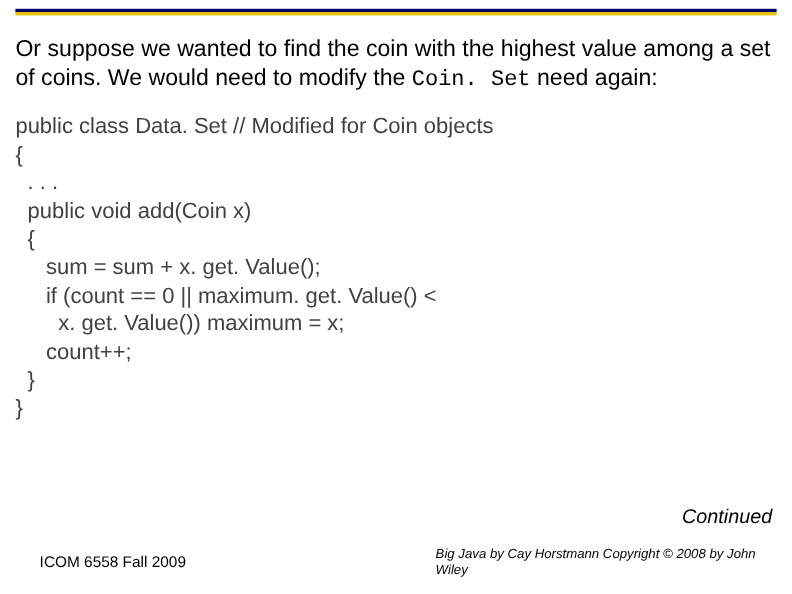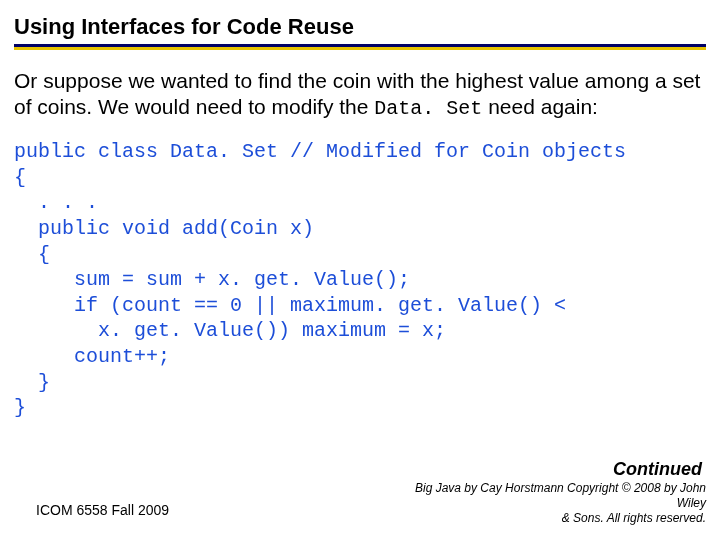--- a/index.html
+++ b/index.html
@@ -35,62 +35,61 @@
     font-size: 21px;
     color: #000;
     line-height: 1.25;
     margin: 0 0 18px 0;
   }
   .mono-inline {
     font-family: "Courier New", Courier, monospace;
     font-size: 20px;
   }
   .code-block {
-    font-family: Liberation Mono, monospace;
+    font-family: Liberation Sans, sans-serif;
     font-size: 20px;
-    color: #1d4ed8;
+    color: #404040;
     white-space: pre;
     line-height: 1.28;
   }
   .continued {
     position: absolute;
     right: 18px;
     bottom: 60px;
-    font-weight: bold;
+    font-weight: normal;
     font-style: italic;
     font-size: 18px;
   }
   .footer-left {
     position: absolute;
     left: 36px;
     bottom: 22px;
     font-size: 14px;
     color: #000;
   }
   .footer-right {
     position: absolute;
     right: 14px;
     bottom: 14px;
     font-size: 12px;
     font-style: italic;
-    text-align: right;
+    text-align: left;
     line-height: 1.25;
     max-width: 310px;
   }
 </style>
 </head>
 <body>
 
 <div class="slide">
-  <div class="title">Using Interfaces for Code Reuse</div>
   <div class="rule-dark"></div>
   <div class="rule-gold"></div>
 
   <p class="body-text">
-    <span>Or suppose we wanted to find the coin with the highest value among a set of coins. We would need to modify the </span><span class="mono-inline">Data. Set</span><span> need again:</span>
+    <span>Or suppose we wanted to find the coin with the highest value among a set of coins. We would need to modify the </span><span class="mono-inline">Coin. Set</span><span> need again:</span>
   </p>
 
   <div class="code-block">public class Data. Set // Modified for Coin objects
 {
   . . .
   public void add(Coin x)
   {
      sum = sum + x. get. Value();
      if (count == 0 || maximum. get. Value() &lt;
        x. get. Value()) maximum = x;
@@ -98,14 +97,13 @@
   }
 }</div>
 </div>
 
 <div class="continued">Continued</div>
 
 <div class="footer-left">ICOM 6558 Fall 2009</div>
 
 <div class="footer-right">
   <span>Big Java by Cay Horstmann Copyright © 2008 by John Wiley</span><br>
-  <span>&amp; Sons. All rights reserved.</span>
 </div>
 
 </body></html>

